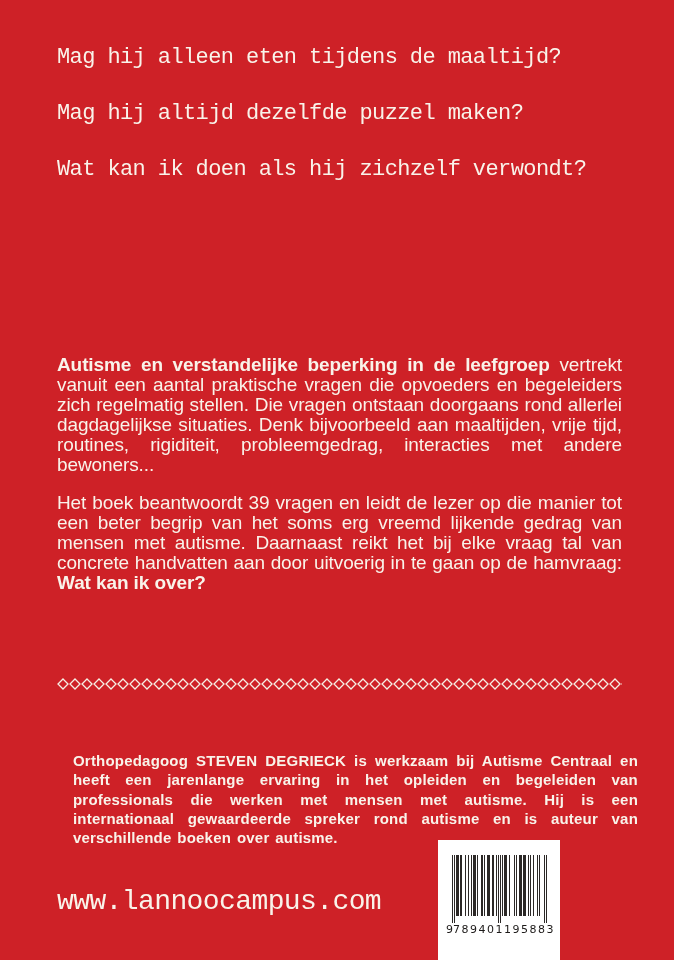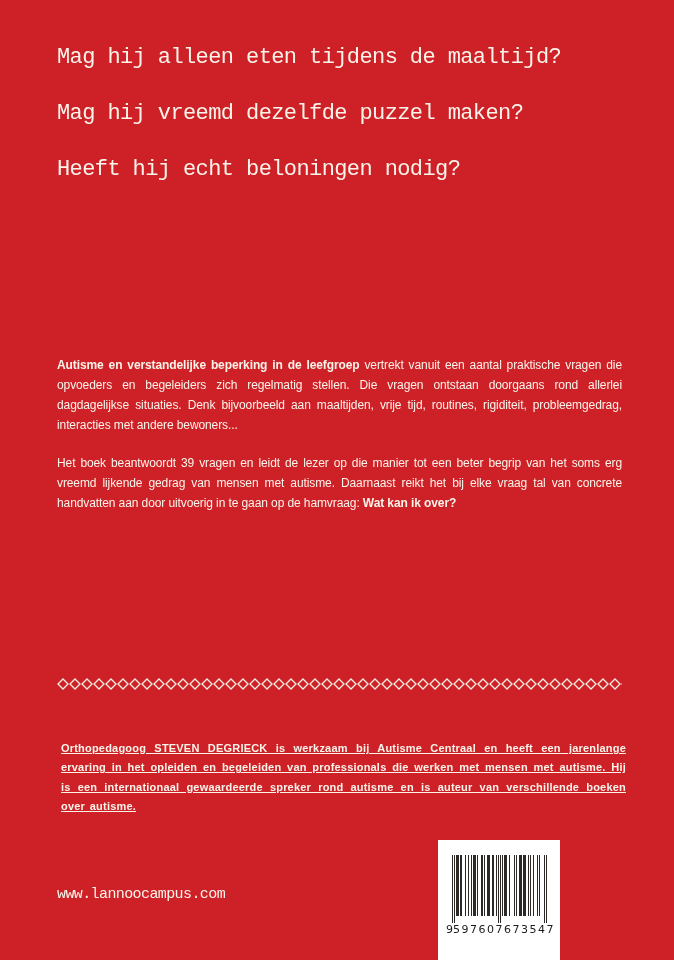--- a/index.html
+++ b/index.html
@@ -32,56 +32,55 @@
     letter-spacing:-0.6px;
     margin:0 0 32px 0;
     white-space:nowrap;
     color:var(--ink);
   }
   
   .body-copy{
     position:absolute;
     left:57px;top:355px;
     width:565px;
-    font-size:12px;
+    font-size:19px;
     line-height:20px;
     text-align:justify;
     letter-spacing:-0.1px;
     color:var(--ink);
   }
   .body-copy p{margin:0 0 18px 0;}
   .b{font-weight:bold;}
   
   .divider{
     position:absolute;
     left:57px;top:678px;
     width:565px;height:12px;
   }
   .divider svg{display:block;}
   
   .bio{
     position:absolute;
     left:57px;top:735px;
     width:565px;
-    font-size:11px;
+    font-size:15px;
     font-weight:bold;
     line-height:19.3px;
     text-align:justify;
     word-spacing:1.5px;
     letter-spacing:0.2px;
     color:var(--ink);
-    margin:4px;
-    text-decoration:underline;
+    margin:16px;
   }
   
   .website{
     position:absolute;
     left:57px;top:886px;
     font-family:"Liberation Mono",monospace;
-    font-size:15px;
+    font-size:28px;
     letter-spacing:-0.6px;
     color:var(--ink);
   }
   
   .barcode-panel{
     position:absolute;
     left:438px;top:840px;
     width:122px;height:120px;
     background:#ffffff;
   }
@@ -103,22 +102,22 @@
   }
   .barcode-digits .grp{letter-spacing:1.5px;}
 </style>
 </head>
 <body>
 
 <div class="page">
 
   <div class="questions">
     <div class="question">Mag hij alleen eten tijdens de maaltijd?</div>
-    <div class="question">Mag hij vreemd dezelfde puzzel maken?</div>
-    <div class="question">Heeft hij echt beloningen nodig?</div>
+    <div class="question">Mag hij altijd dezelfde puzzel maken?</div>
+    <div class="question">Wat kan ik doen als hij zichzelf verwondt?</div>
   </div>
 
   <div class="body-copy">
     <p><span class="b">Autisme en verstandelijke beperking in de leefgroep</span><span> vertrekt vanuit een aantal praktische vragen die opvoeders en begeleiders zich regelmatig stellen. Die vragen ontstaan doorgaans rond allerlei dagdagelijkse situaties. Denk bijvoorbeeld aan maaltijden, vrije tijd, routines, rigiditeit, probleemgedrag, interacties met andere bewoners...</span></p>
     <p><span>Het boek beantwoordt 39 vragen en leidt de lezer op die manier tot een beter begrip van het soms erg vreemd lijkende gedrag van mensen met autisme. Daarnaast reikt het bij elke vraag tal van concrete handvatten aan door uitvoerig in te gaan op de hamvraag: </span><span class="b">Wat kan ik over?</span></p>
   </div>
 
   <div class="divider">
     <svg width="565" height="12" viewBox="0 0 565 12" aria-hidden="true">
       <defs>
@@ -177,18 +176,18 @@
         <rect x="76" y="0" width="1" height="61" fill="#2b2826"></rect>
         <rect x="78" y="0" width="1" height="61" fill="#2b2826"></rect>
         <rect x="81" y="0" width="1" height="61" fill="#2b2826"></rect>
         <rect x="85" y="0" width="1" height="61" fill="#2b2826"></rect>
         <rect x="87" y="0" width="1" height="61" fill="#2b2826"></rect>
         <rect x="92" y="0" width="1" height="68" fill="#2b2826"></rect>
         <rect x="94" y="0" width="1" height="68" fill="#2b2826"></rect>
       </svg>
     <div class="barcode-digits">
       <span>9</span>
-      <span class="grp">597607</span>
-      <span class="grp">673547</span>
+      <span class="grp">789401</span>
+      <span class="grp">195883</span>
     </div>
   </div>
 
 </div>
 
 </body></html>

